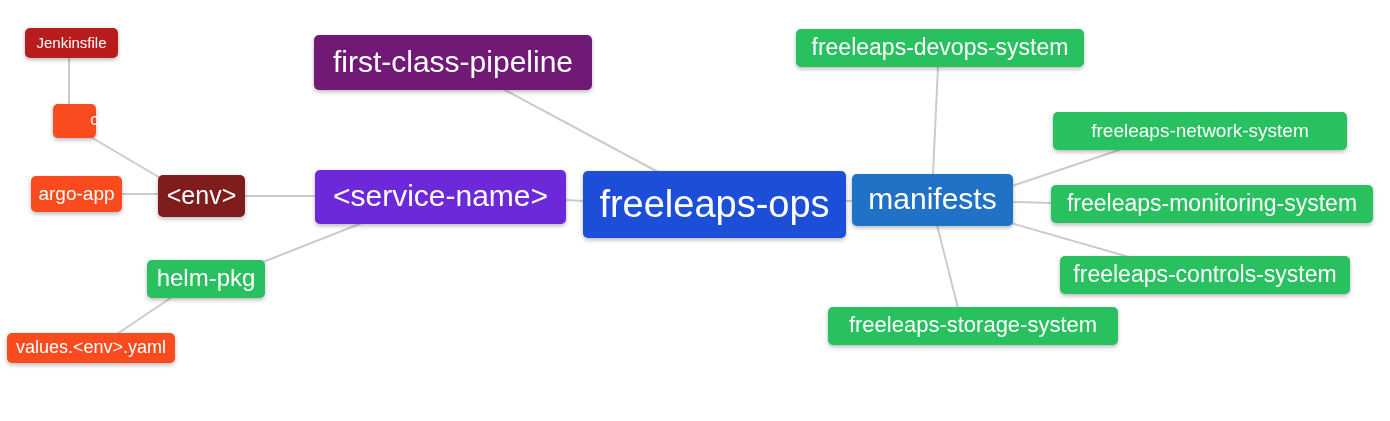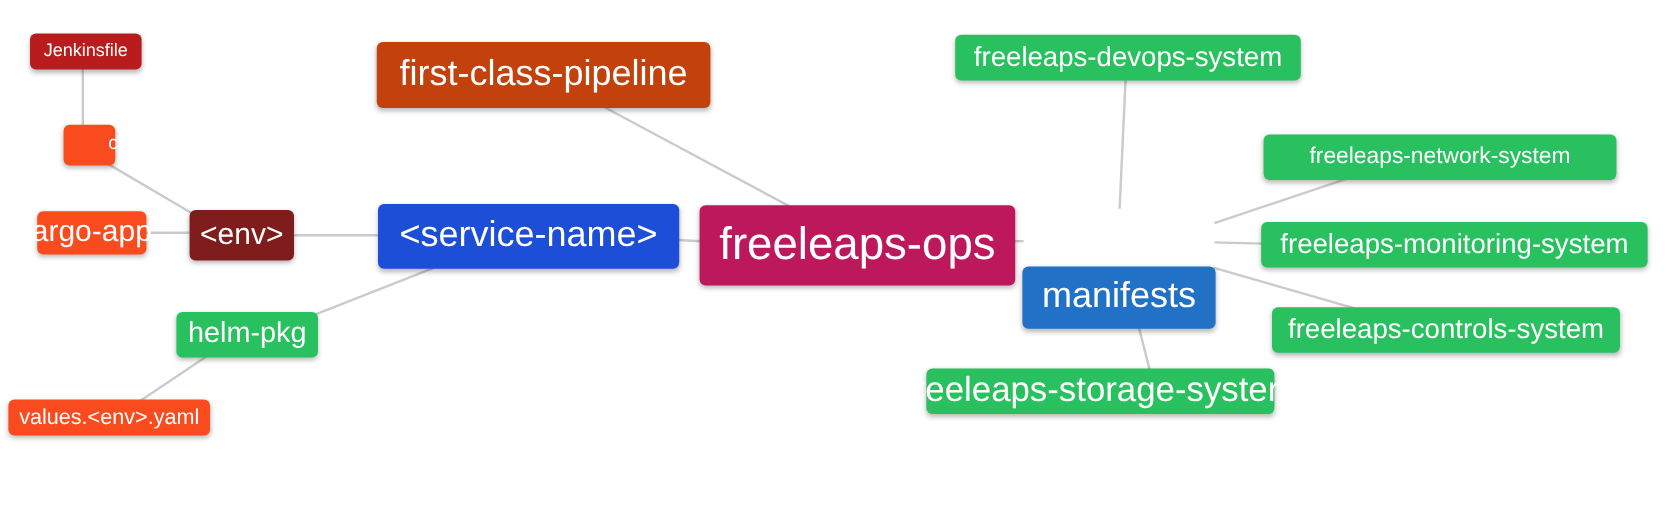--- a/index.html
+++ b/index.html
@@ -63,53 +63,53 @@
       <line x1="1011" y1="223" x2="1129" y2="257" stroke="#cbcbcb" stroke-width="2"></line>
       <line x1="937" y1="225" x2="958" y2="308" stroke="#cbcbcb" stroke-width="2"></line>
     </svg>
 
   <div class="node" style="left: 25px; top: 28px; width: 93px; height: 30px; background: #b91c1c; font-size: 15px; color: rgb(255, 255, 255);">
       <span>Jenkinsfile</span>
     </div>
   <div class="node" style="left: 53px; top: 104px; width: 33px; height: 34px; background: rgb(249, 75, 29); font-size: 16px; color: rgb(255, 255, 255); padding-left: 43px;">
       <span>ci</span>
     </div>
-  <div class="node" style="left: 31px; top: 176px; width: 91px; height: 36px; background: rgb(249, 75, 29); font-size: 25px; color: rgb(255, 255, 255);">
+  <div class="node" style="left: 31px; top: 176px; width: 91px; height: 36px; background: rgb(249, 75, 29); font-size: 19px; color: rgb(255, 255, 255);">
       <span>argo-app</span>
     </div>
   <div class="node" style="left: 158px; top: 175px; width: 87px; height: 42px; background: #7f1d1d; font-size: 25px; color: rgb(255, 255, 255);">
       <span>&lt;env&gt;</span>
     </div>
   <div class="node" style="left: 147px; top: 260px; width: 118px; height: 38px; background: rgb(41, 192, 95); font-size: 24px; color: rgb(255, 255, 255); align-items: center;">
       <span>helm-pkg</span>
     </div>
   <div class="node" style="left: 7px; top: 333px; width: 168px; height: 30px; background: rgb(249, 75, 29); font-size: 18px; color: rgb(255, 255, 255);">
       <span>values.&lt;env&gt;.yaml</span>
     </div>
-  <div class="node" style="left: 314px; top: 35px; width: 278px; height: 55px; background: #c2410c; font-size: 30px; color: rgb(255, 255, 255);">
+  <div class="node" style="left: 314px; top: 35px; width: 278px; height: 55px; background: #701a75; font-size: 30px; color: rgb(255, 255, 255);">
       <span>first-class-pipeline</span>
     </div>
-  <div class="node" style="left: 315px; top: 170px; width: 251px; height: 54px; background: #1d4ed8; font-size: 30px; color: rgb(255, 255, 255);">
+  <div class="node" style="left: 315px; top: 170px; width: 251px; height: 54px; background: #6d28d9; font-size: 30px; color: rgb(255, 255, 255);">
       <span>&lt;service-name&gt;</span>
     </div>
-  <div class="node" style="left: 583px; top: 171px; width: 263px; height: 67px; background: #be185d; font-size: 38px; color: rgb(255, 255, 255);">
+  <div class="node" style="left: 583px; top: 171px; width: 263px; height: 67px; background: #1d4ed8; font-size: 38px; color: rgb(255, 255, 255);">
       <span>freeleaps-ops</span>
     </div>
-  <div class="node" style="left: 852px; top: 174px; width: 161px; height: 52px; background: rgb(33, 113, 199); font-size: 30px; color: rgb(255, 255, 255); margin-top: 48px;">
+  <div class="node" style="left: 852px; top: 174px; width: 161px; height: 52px; background: rgb(33, 113, 199); font-size: 30px; color: rgb(255, 255, 255);">
       <span>manifests</span>
     </div>
   <div class="node" style="left: 796px; top: 29px; width: 288px; height: 38px; background: rgb(41, 192, 95); font-size: 23px; color: rgb(255, 255, 255);">
       <span>freeleaps-devops-system</span>
     </div>
   <div class="node" style="left: 1053px; top: 112px; width: 294px; height: 38px; background: rgb(41, 192, 95); font-size: 19px; color: rgb(255, 255, 255);">
       <span>freeleaps-network-system</span>
     </div>
   <div class="node" style="left: 1051px; top: 185px; width: 322px; height: 38px; background: rgb(41, 192, 95); font-size: 23px; color: rgb(255, 255, 255);">
       <span>freeleaps-monitoring-system</span>
     </div>
   <div class="node" style="left: 1060px; top: 256px; width: 290px; height: 38px; background: rgb(41, 192, 95); font-size: 23px; color: rgb(255, 255, 255); text-align: right;">
       <span>freeleaps-controls-system</span>
     </div>
-  <div class="node" style="left: 772px; top: 307px; width: 290px; height: 38px; background: rgb(41, 192, 95); font-size: 29px; color: rgb(255, 255, 255);">
+  <div class="node" style="left: 828px; top: 307px; width: 290px; height: 38px; background: rgb(41, 192, 95); font-size: 22px; color: rgb(255, 255, 255);">
       <span>freeleaps-storage-system</span>
     </div>
 
 </div>
 
 </body></html>

